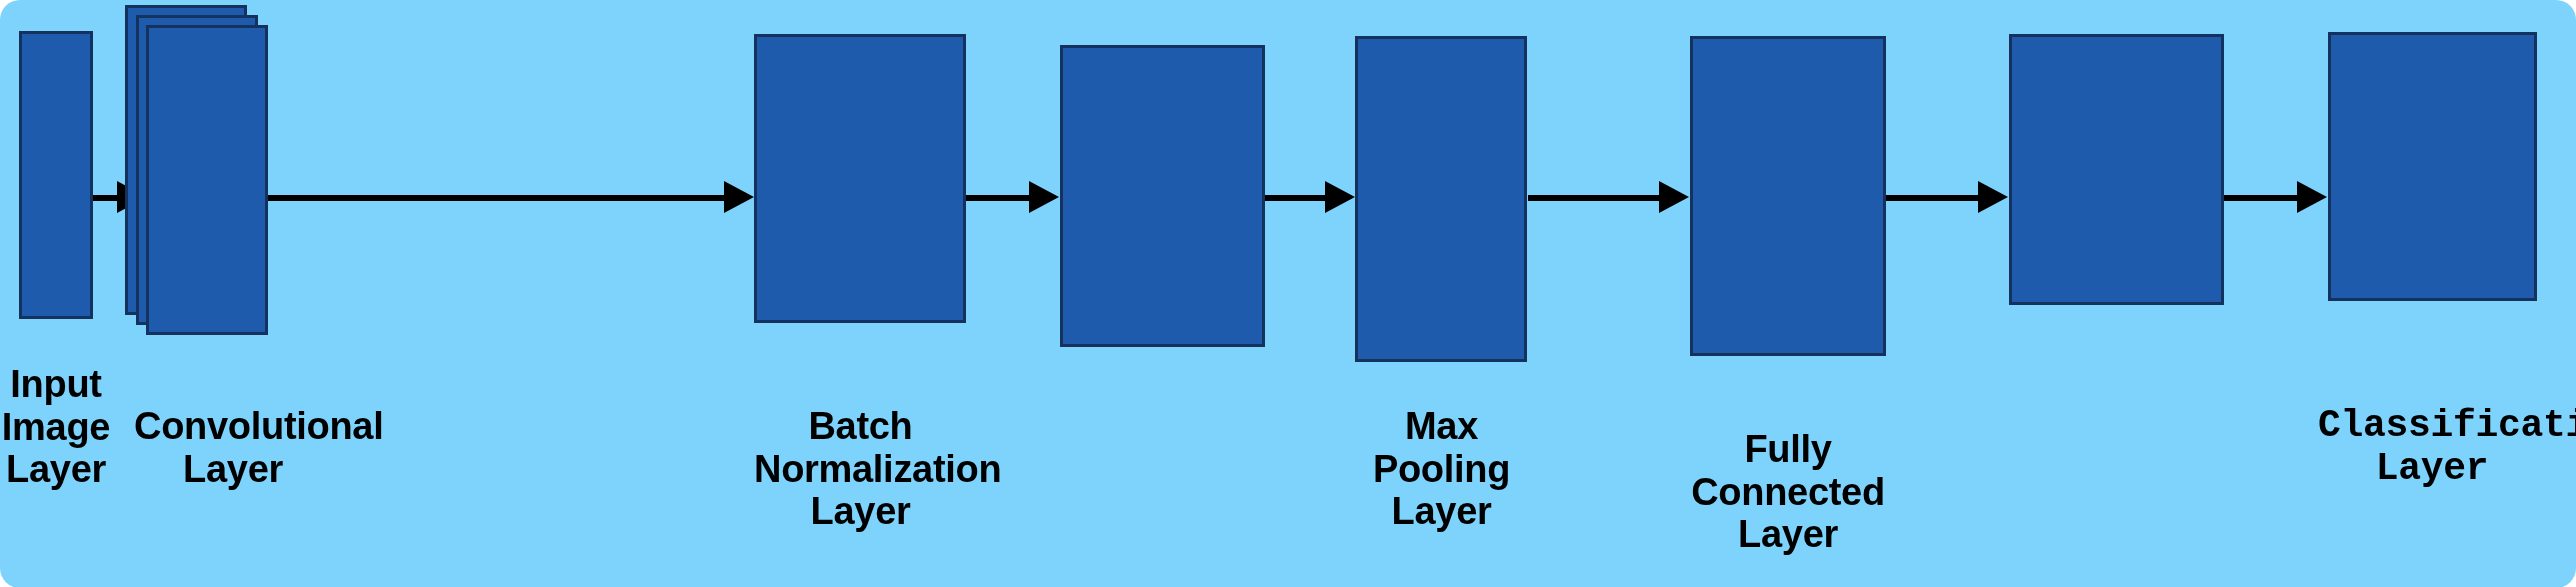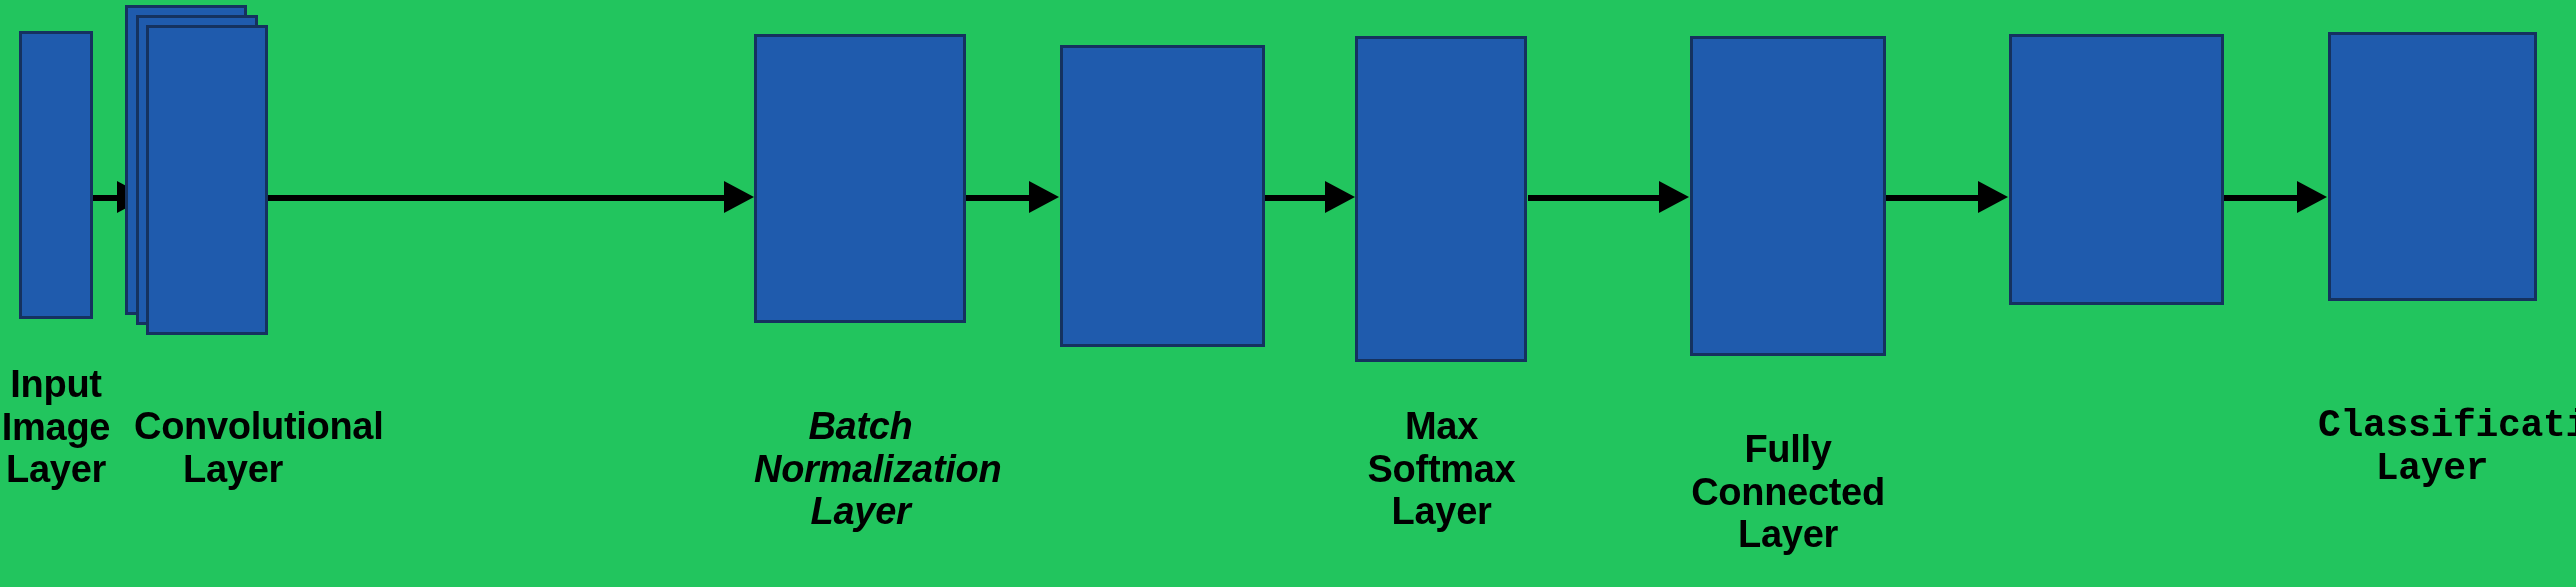--- a/index.html
+++ b/index.html
@@ -8,22 +8,23 @@
     padding: 0;
     background: #ffffff;
   }
   body {
     font-family: "Liberation Sans", sans-serif;
   }
   #canvas {
     position: relative;
     width: 2576px;
     height: 588px;
-    background: #22c55e;
+    background: #7dd3fc;
     overflow: hidden;
+    border-radius: 20px;
   }
   .layer-box {
     position: absolute;
     background: #1F5BAD;
     border: 3.3px solid #15325F;
     box-sizing: border-box;
   }
   .stack-wrap {
     position: absolute;
   }
@@ -102,26 +103,26 @@
     <div class="layer-label" style="left: 0px; top: 363px; width: 112px;">Input Image
 Layer</div>
     <div class="stack-wrap" style="left: 125px; top: 5.3px; width: 143px; height: 330px;">
       <div class="stack-sheet" style="left: 0px; top: 0px; width: 122px; height: 310px; z-index: 1;"></div>
       <div class="stack-sheet" style="left: 10.6px; top: 10px; width: 122px; height: 310px; z-index: 2;"></div>
       <div class="stack-sheet" style="left: 21px; top: 20px; width: 122px; height: 310px; z-index: 3;"></div>
     </div>
     <div class="layer-label" style="left: 134px; top: 405px; width: 198px;">Convolutional
 Layer</div>
     <div class="layer-box" style="left: 754px; top: 34px; width: 212px; height: 289px;"></div>
-    <div class="layer-label" style="left: 754px; top: 405px; width: 213px; font-style: italic;">Batch
+    <div class="layer-label" style="left: 754px; top: 405px; width: 213px;">Batch
 Normalization
 Layer</div>
     <div class="layer-box" style="left: 1060px; top: 45px; width: 205px; height: 302px;"></div>
     <div class="layer-box" style="left: 1355px; top: 36px; width: 172px; height: 326px;"></div>
-    <div class="layer-label" style="left: 1342px; top: 405px; width: 199px;">Max Softmax
+    <div class="layer-label" style="left: 1342px; top: 405px; width: 199px;">Max Pooling
 Layer</div>
     <div class="layer-box" style="left: 1690px; top: 36px; width: 196px; height: 320px;"></div>
     <div class="layer-label" style="left: 1684px; top: 405px; width: 208px; margin-top: 23px;">Fully
 Connected
 Layer</div>
     <div class="layer-box" style="left: 2009px; top: 34px; width: 215px; height: 271px;"></div>
     <div class="layer-box" style="left: 2328px; top: 32px; width: 209px; height: 269px;"></div>
     <div class="layer-label" style="left: 2318px; top: 405px; width: 228px; font-family: Liberation Mono, monospace;">Classification
 Layer</div>
   </div>

